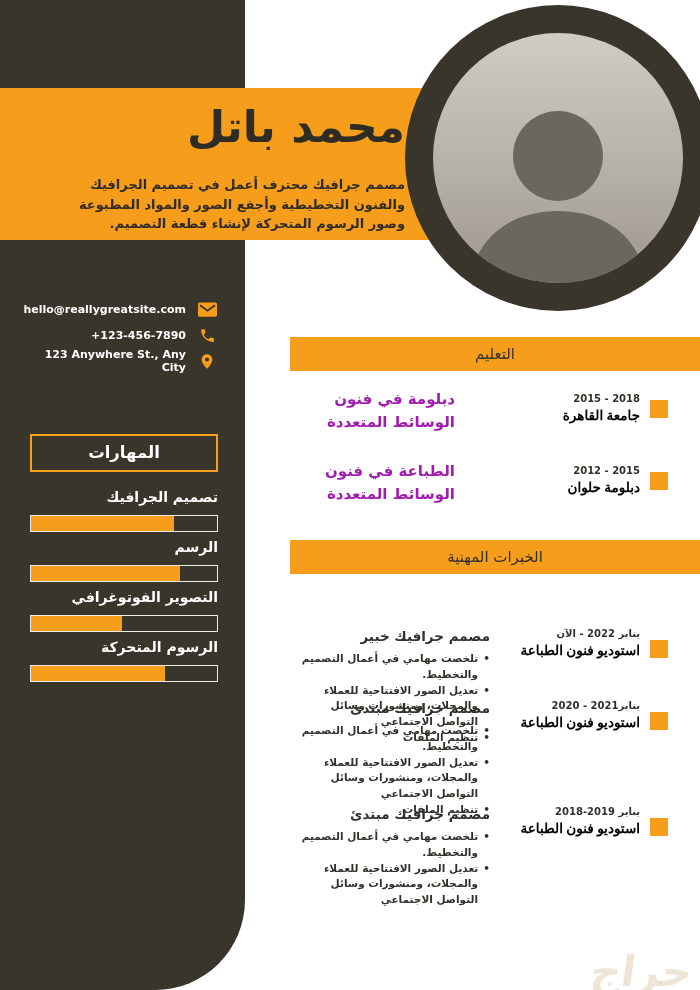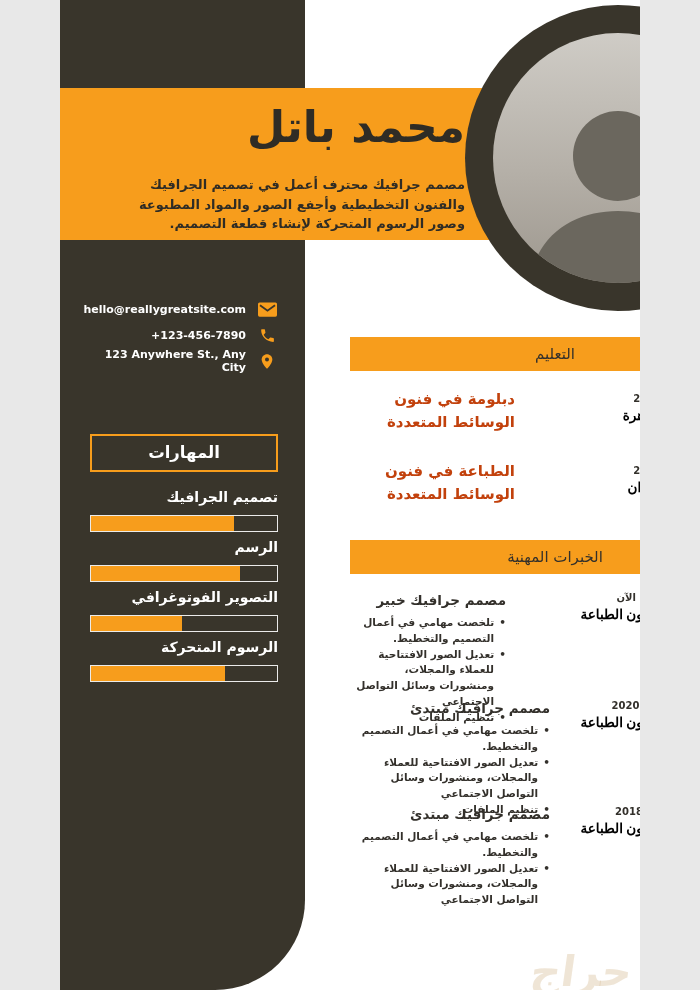--- a/index.html
+++ b/index.html
@@ -1,18 +1,18 @@
 <!DOCTYPE html>
 <html lang="ar"><head>
 <meta charset="utf-8">
 <style>
   * { margin:0; padding:0; box-sizing:border-box; }
   html,body { background:#e8e8e8; }
   body { font-family:"DejaVu Sans", sans-serif; }
-  .page { position:relative; width:580px; height:990px; margin:0 auto; background:#ffffff; overflow:hidden; }
+  .page { position:relative; width:700px; height:990px; margin:0 auto; background:#ffffff; overflow:hidden; }
 
   
   .sidebar-bg { position:absolute; left:0; top:0; width:245px; height:990px;
     background:#39352b; border-bottom-right-radius:90px; }
   .orange-band { position:absolute; left:0; top:88px; width:520px; height:152px;
     background:#f79d1c; z-index:2; padding:10px 115px 0 55px; text-align:right; direction:rtl; }
   .photo-ring { position:absolute; left:405px; top:5px; width:306px; height:306px;
     border-radius:50%; background:#39352b; z-index:3; }
   .photo { position:absolute; left:28px; top:28px; width:250px; height:250px; border-radius:50%;
     background:linear-gradient(180deg,#cfccc6 0%, #b5b0a8 55%, #9d978e 100%); overflow:hidden; }
@@ -40,23 +40,23 @@
 
   
   .section-bar { position:absolute; left:290px; width:410px; height:34px; background:#f79d1c;
     color:#33302b; font-size:15px; font-weight:normal; text-align:center; line-height:34px; }
   .bar-education { top:337px; }
   .bar-experience { top:540px; }
 
   .entry-row { position:absolute; left:290px; width:378px; display:flex;
     justify-content:space-between; direction:ltr; }
   .edu-1 { top:384px; } .edu-2 { top:456px; }
-  .exp-1 { top:592px;gap:44px; } .exp-2 { top:700px; } .exp-3 { top:806px; }
-
-  .degree { width:165px; text-align:right; font-size:15px; font-weight:bold; color:#c2410c;
+  .exp-1 { top:628px; } .exp-2 { top:700px; } .exp-3 { top:806px; }
+
+  .degree { width:165px; text-align:right; font-size:15px; font-weight:bold; color:#a21caf;
     line-height:1.5; direction:rtl; padding-top:4px; }
   .when { display:flex; align-items:center; direction:ltr; }
   .when-col { width:150px; text-align:right; }
   .date { font-size:10px; font-weight:bold; color:#33302b; }
   .school, .company { font-size:13.5px; font-weight:bold; color:#000000; margin-top:3px; direction:rtl;font-family:Liberation Serif, serif; }
   .marker { width:18px; height:18px; background:#f79d1c; margin-left:10px; flex:0 0 18px; }
 
   .exp-left { width:205px; direction:rtl; }
   .role { font-size:13.5px; font-weight:bold; color:#33302b; text-align:right; margin-bottom:7px; }
   .bullets { list-style:none; direction:rtl; }

